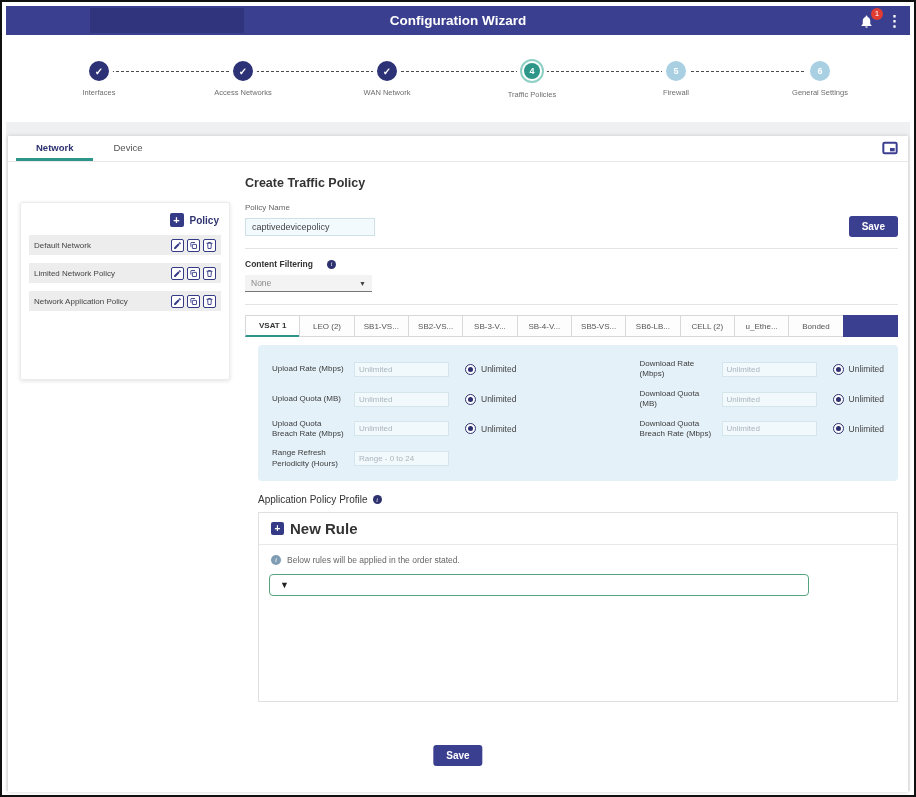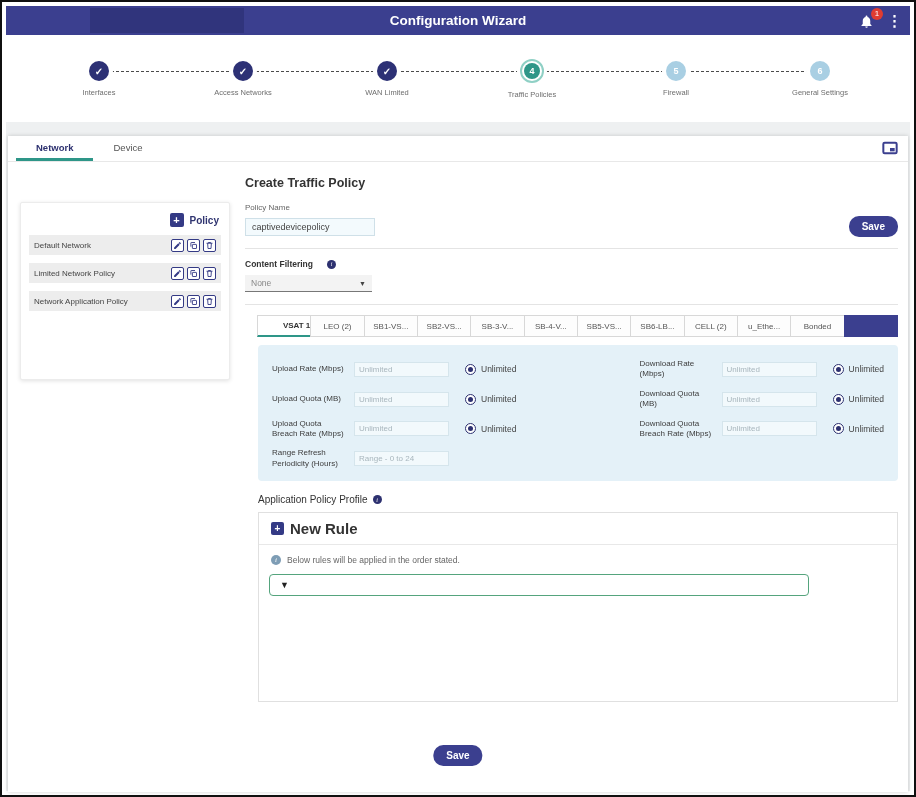--- a/index.html
+++ b/index.html
@@ -52,34 +52,34 @@
   .mini-btn { width:13px; height:13px; border:1px solid #343a85; border-radius:2px; background:#fff; display:flex; align-items:center; justify-content:center; cursor:pointer; }
   .mini-btn svg { width:9px; height:9px; stroke:#343a85; fill:none; stroke-width:2.4; }
   .mini-btn svg.filled { fill:#343a85; stroke:none; }
 
   
   .right-col { position:absolute; left:237px; top:40px; right:10px; }
   .rc-title { font-size:12.5px; font-weight:600; color:#333; }
   .field-label { margin-top:13px; font-size:8px; color:#666; }
   .name-row { position:relative; margin-top:4px; height:20px; }
   .name-input { width:130px; height:18px; background:#f3fafd; border:1px solid #cfe0e8; font-size:9px; color:#444; padding:0 6px; font-family:inherit; }
-  .btn-primary { background:#3b3f8f; color:#fff; border:none; border-radius:10px; font-size:10px; font-weight:bold; padding:5px 13px; cursor:pointer; font-family:inherit; }
+  .btn-primary { background:#3b3f8f; color:#fff; border:none; border-radius:3px; font-size:10px; font-weight:bold; padding:5px 13px; cursor:pointer; font-family:inherit; }
   .name-row .btn-primary { position:absolute; right:0; top:0; }
   .divider { border-top:1px solid #e4e4e4; margin-top:12px; }
   .cf-row { margin-top:10px; display:flex; align-items:center; gap:14px; }
   .cf-label { font-size:8.5px; font-weight:bold; color:#333; }
   .info-dot { width:9px; height:9px; border-radius:50%; background:#2d3170; color:#fff; font-size:6px; display:flex; align-items:center; justify-content:center; font-style:italic; font-family:"Liberation Serif", serif; }
   .select-box { margin-top:6px; width:127px; height:17px; background:#f3f3f3; border-bottom:1.5px solid #777; display:flex; align-items:center; padding:0 6px; cursor:pointer; }
   .select-box .sel-value { flex:1; font-size:8.5px; color:#888; }
   .caret { font-size:7px; color:#444; }
 
   
   .wan-tabs { margin-top:10px; display:flex; height:22px; }
   .wan-tab { flex:1; border:1px solid #d8d8d8; margin-left:-1px; background:#fdfdfd; display:flex; align-items:center; justify-content:center; font-size:8px; color:#555; white-space:nowrap; overflow:hidden; cursor:pointer; }
-  .wan-tab:first-child { margin-left:12px;justify-content:flex-end; }
+  .wan-tab:first-child { margin-left:0; }
   .wan-tab.active { background:#fff; color:#333; font-weight:bold; border-bottom:2px solid #2e9688; }
   .wan-tab.overflow { background:#3b3f8f; border-color:#3b3f8f; }
 
   
   .shape-head { margin-top:12px; padding-left:13px; display:flex; align-items:center; }
   .shape-title { font-size:10px; color:#333; }
   .shape-right { margin-left:auto; display:flex; align-items:center; gap:8px; }
   .copy-label { font-size:8px; color:#555; }
   .copy-select { width:78px; height:16px; background:#fbfbfb; border-bottom:1px solid #888; display:flex; align-items:center; padding:0 5px; cursor:pointer; }
   .copy-select .sel-value { flex:1; font-size:8px; color:#999; }
@@ -145,21 +145,21 @@
     <div class="step" style="left:177px">
       <div class="circle done">
           <span>✓</span>
         </div>
       <div class="step-label">Access Networks</div>
     </div>
     <div class="step" style="left:321px">
       <div class="circle done">
           <span>✓</span>
         </div>
-      <div class="step-label">WAN Limited</div>
+      <div class="step-label">WAN Network</div>
     </div>
     <div class="step" style="left:466px">
       <div class="circle-ring">
           <div class="inner">
             <span>4</span>
           </div>
         </div>
       <div class="step-label">Traffic Policies</div>
     </div>
     <div class="step" style="left:610px">

